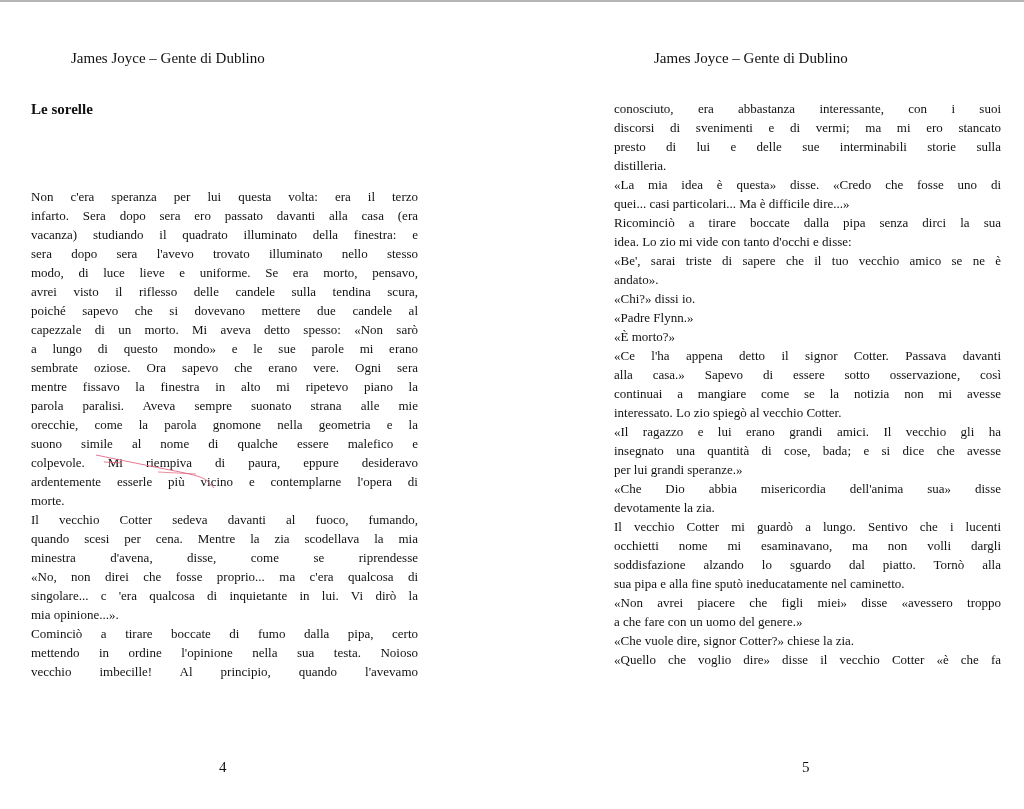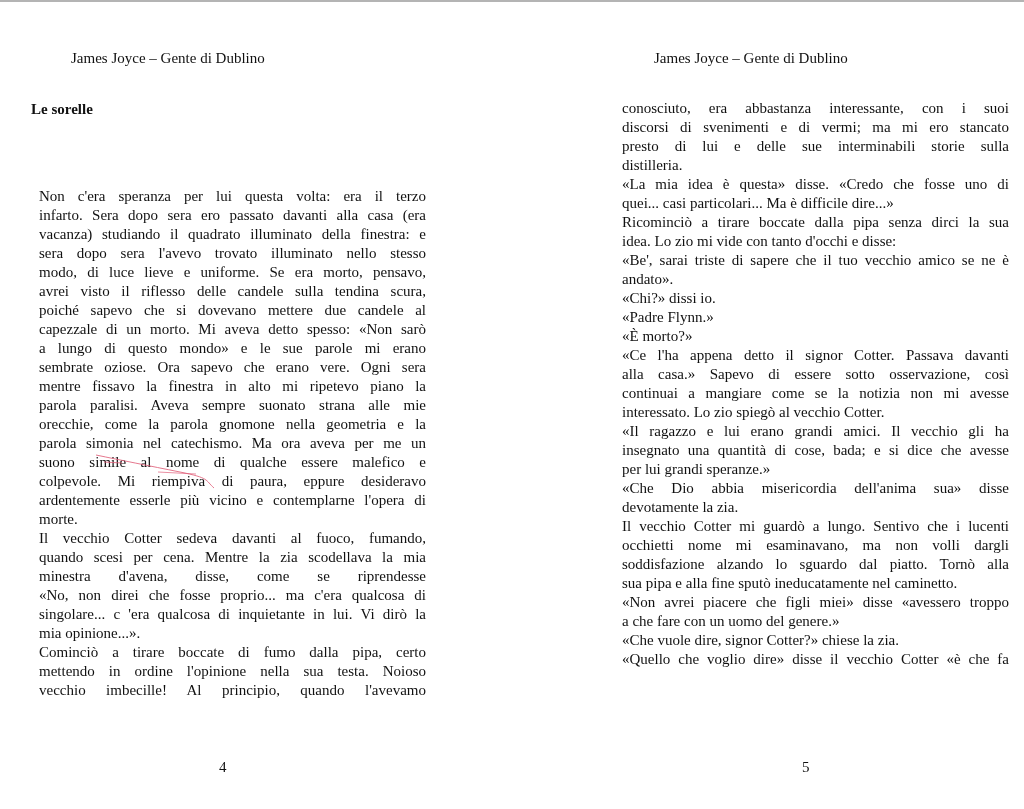--- a/index.html
+++ b/index.html
@@ -40,23 +40,23 @@
     .chapter-title {
       position: absolute;
       top: 100px;
       left: 0;
       font-size: 15px;
       font-weight: bold;
       line-height: 19px;
     }
     .body-text {
       position: absolute;
-      left: 8px;
+      left: 0;
       width: 387px;
-      font-size: 15px;
+      font-size: 13px;
       line-height: 19px;
     }
     .page-left .body-text { top: 156px; margin-top: 31px; }
     .page-right .body-text { top: 99px; }
     .line {
       display: block;
       height: 19px;
       white-space: nowrap;
       text-align: justify;
       text-align-last: justify;
@@ -95,21 +95,20 @@
       <span class="line">sera dopo sera l'avevo trovato illuminato nello stesso</span>
       <span class="line">modo, di luce lieve e uniforme. Se era morto, pensavo,</span>
       <span class="line">avrei visto il riflesso delle candele sulla tendina scura,</span>
       <span class="line">poiché sapevo che si dovevano mettere due candele al</span>
       <span class="line">capezzale di un morto. Mi aveva detto spesso: «Non sarò</span>
       <span class="line">a lungo di questo mondo» e le sue parole mi erano</span>
       <span class="line">sembrate oziose. Ora sapevo che erano vere. Ogni sera</span>
       <span class="line">mentre fissavo la finestra in alto mi ripetevo piano la</span>
       <span class="line">parola paralisi. Aveva sempre suonato strana alle mie</span>
       <span class="line">orecchie, come la parola gnomone nella geometria e la</span>
-      <span class="line">parola simonia nel catechismo. Ma ora aveva per me un</span>
       <span class="line">suono simile al nome di qualche essere malefico e</span>
       <span class="line">colpevole. Mi riempiva di paura, eppure desideravo</span>
       <span class="line">ardentemente esserle più vicino e contemplarne l'opera di</span>
       <span class="line last">morte.</span>
       <span class="line">Il vecchio Cotter sedeva davanti al fuoco, fumando,</span>
       <span class="line">quando scesi per cena. Mentre la zia scodellava la mia</span>
       <span class="line">minestra d'avena, disse, come se riprendesse</span>
       <span class="line">«No, non direi che fosse proprio... ma c'era qualcosa di</span>
       <span class="line">singolare... c 'era qualcosa di inquietante in lui. Vi dirò la</span>
       <span class="line last">mia opinione...».</span>

